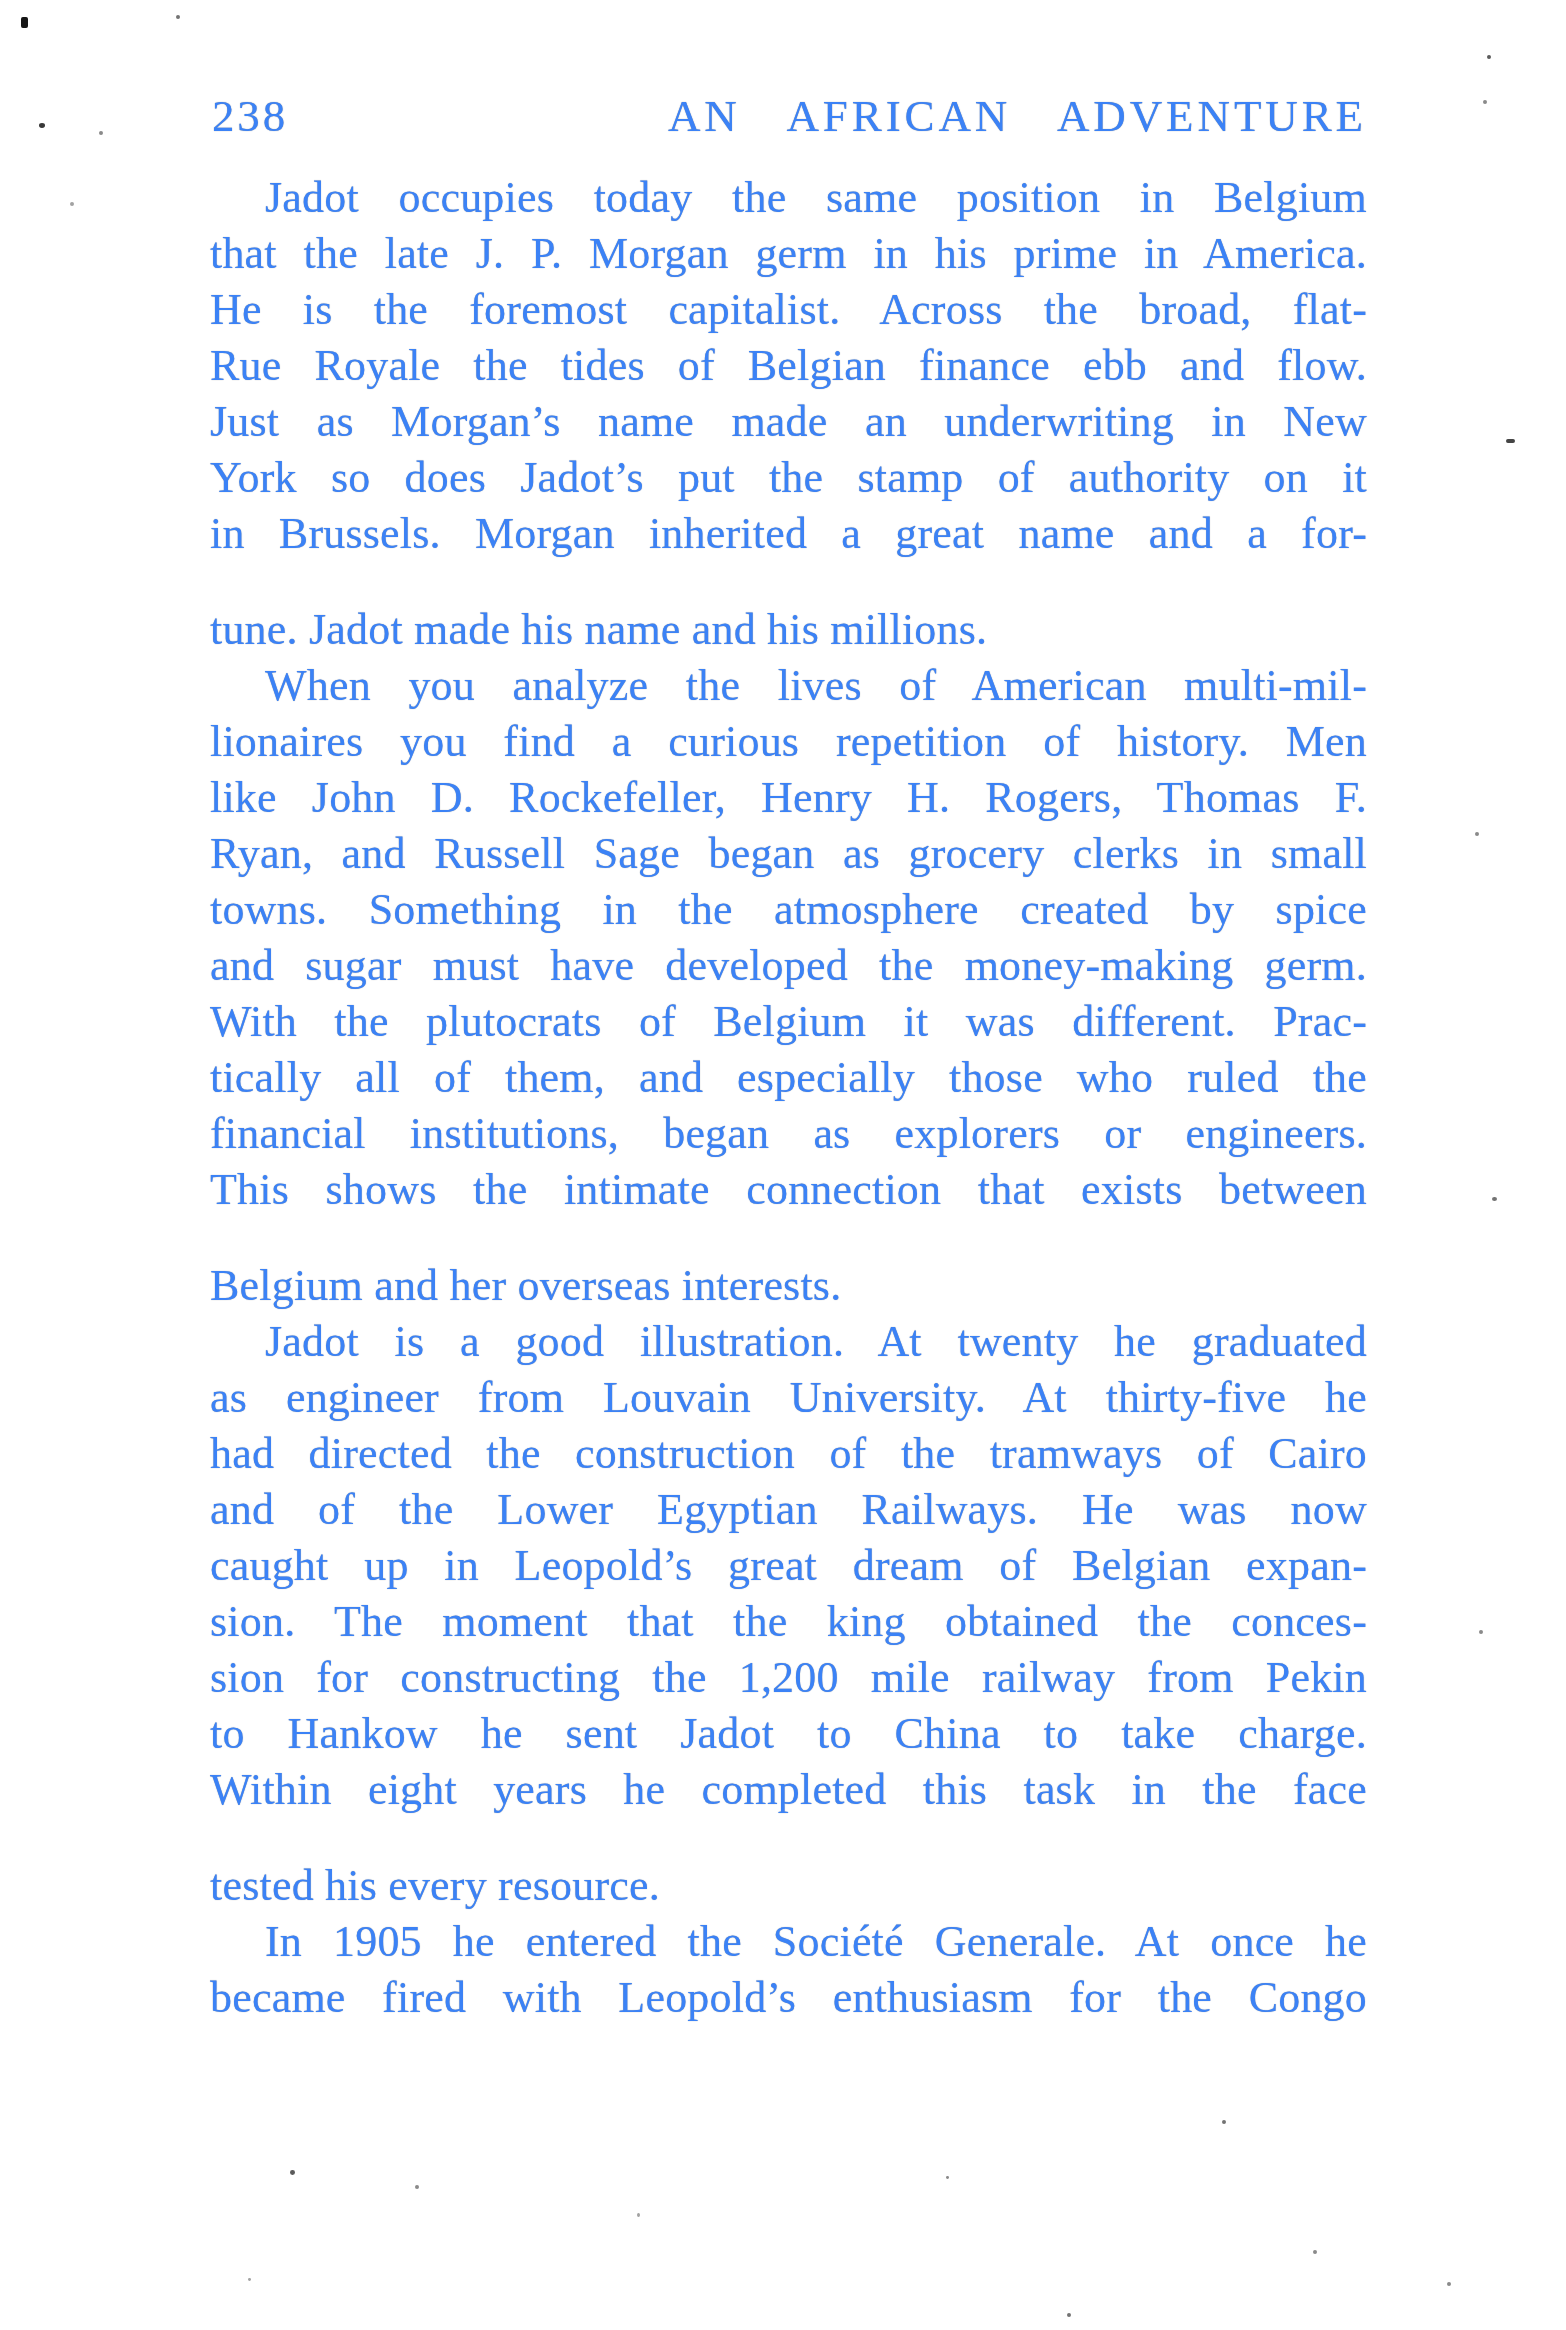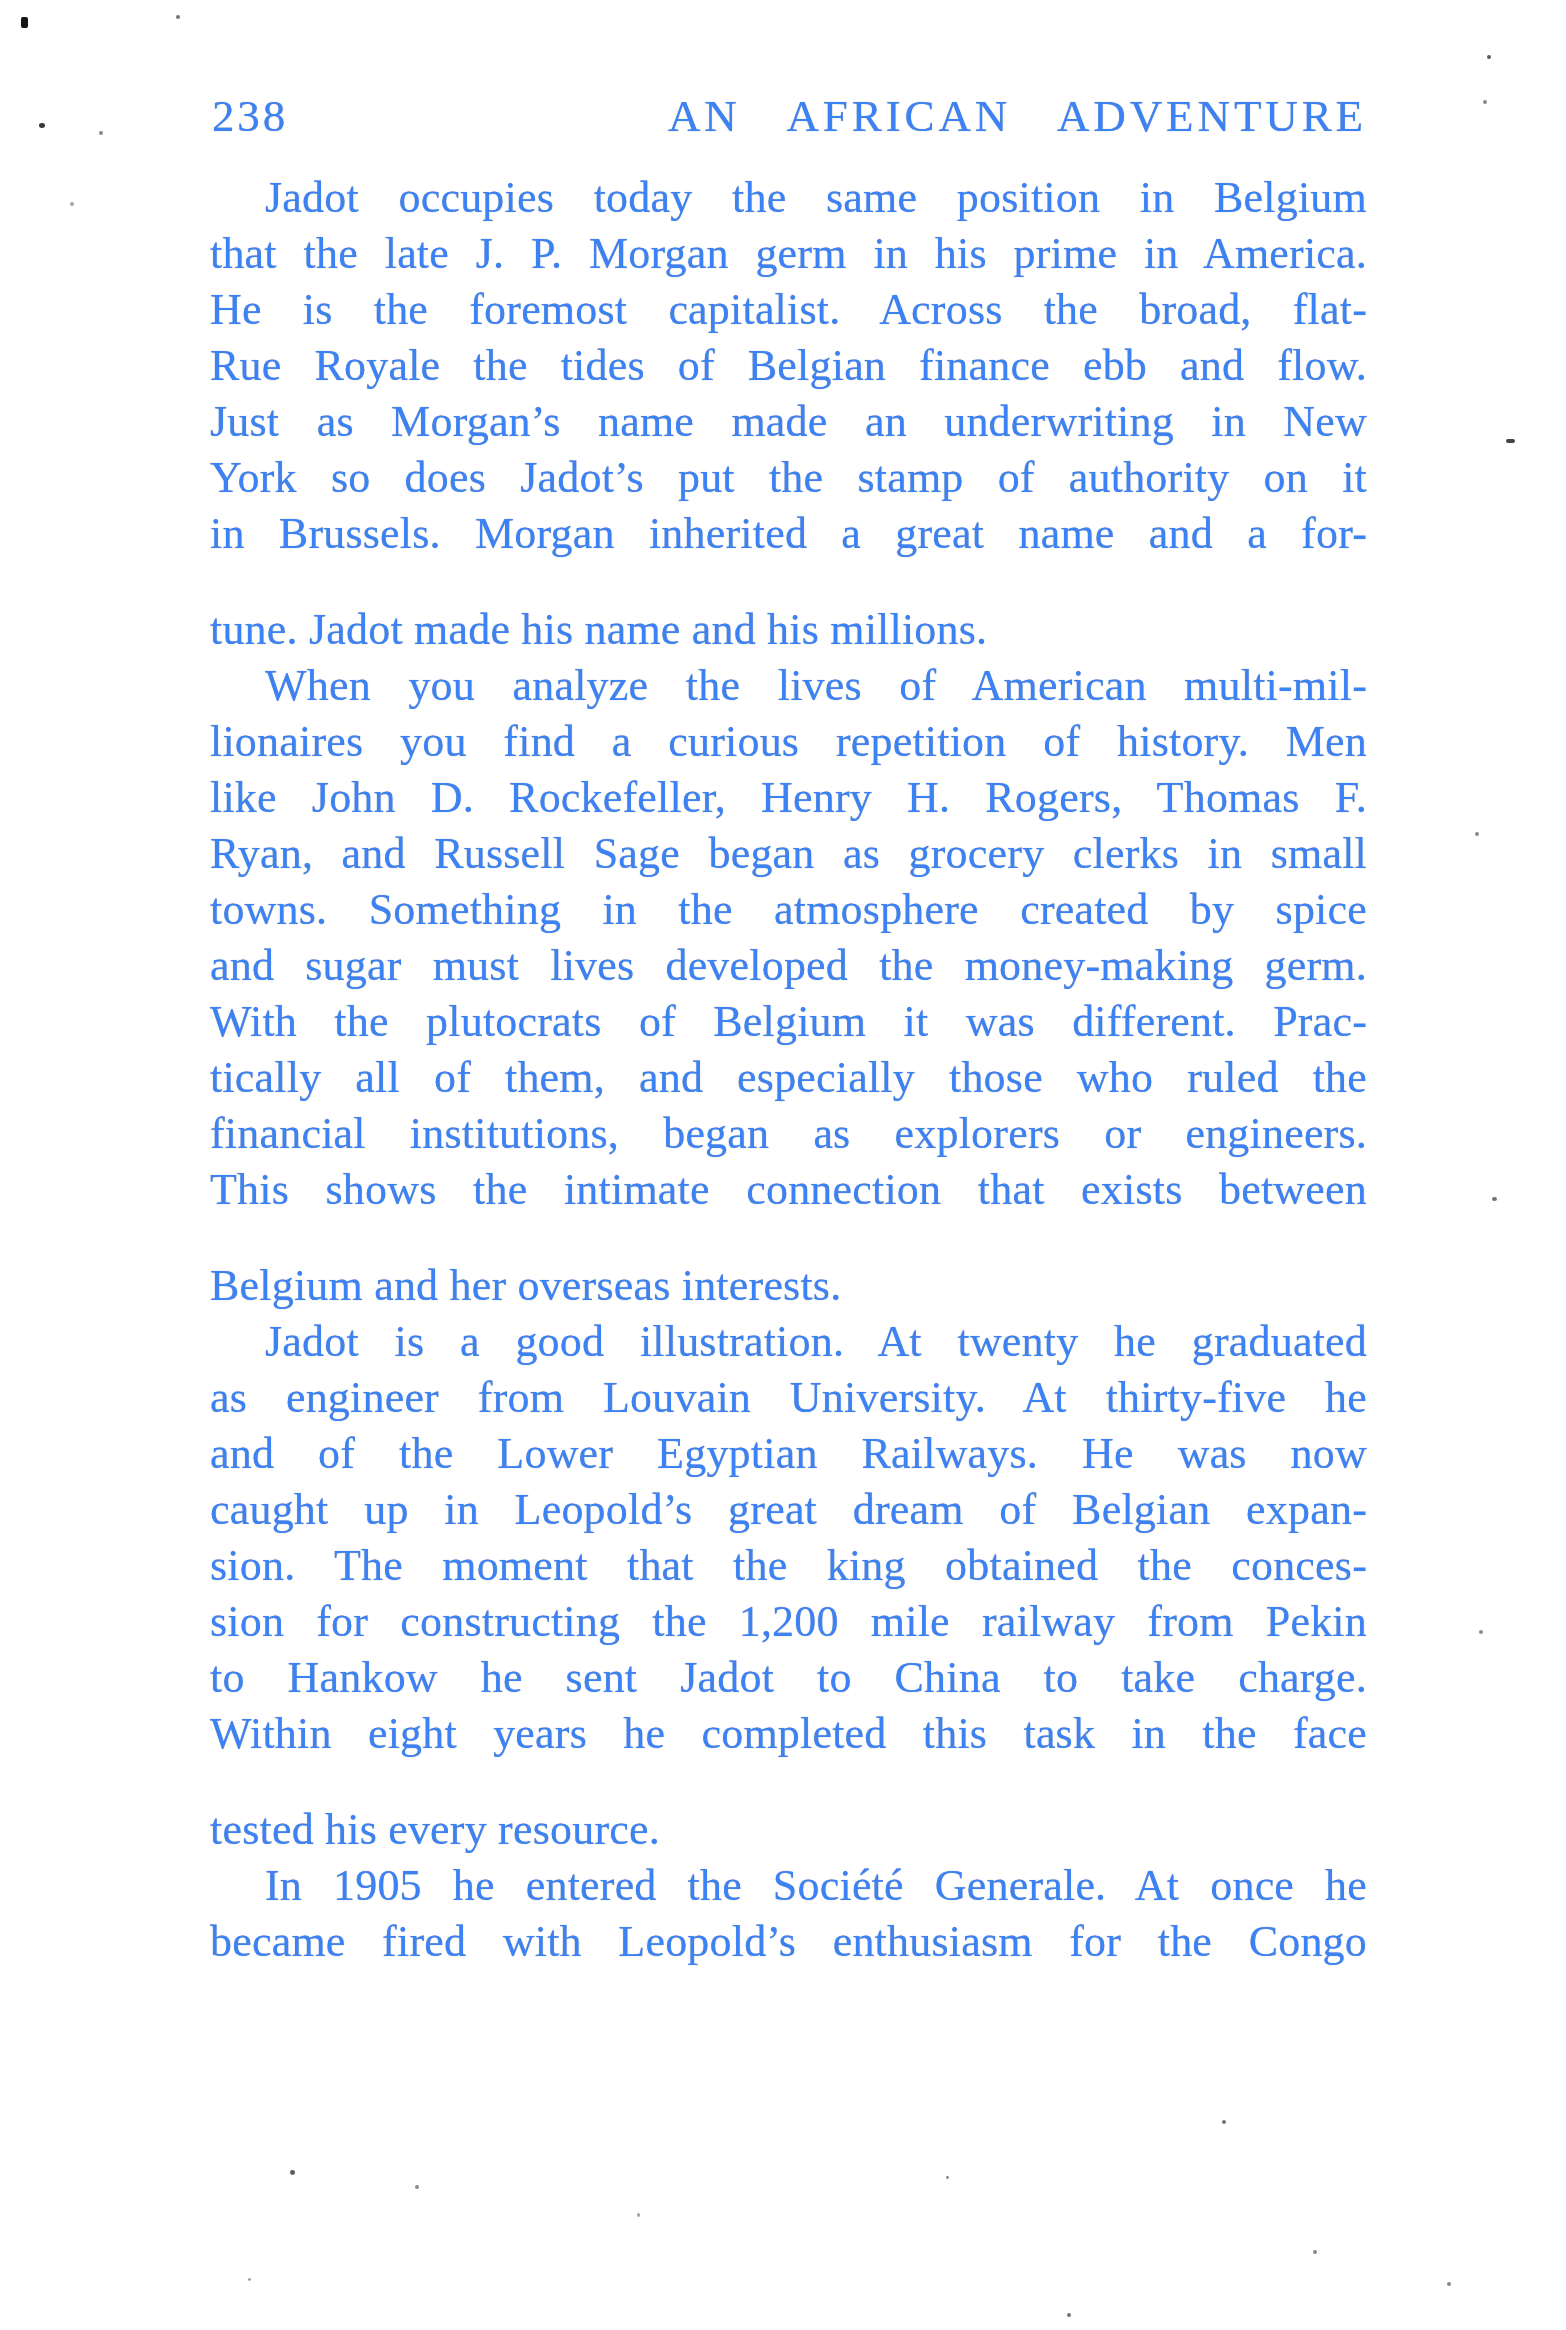--- a/index.html
+++ b/index.html
@@ -84,28 +84,29 @@
       <div class="line">Rue Royale the tides of Belgian finance ebb and flow.</div>
       <div class="line">Just as Morgan’s name made an underwriting in New</div>
       <div class="line">York so does Jadot’s put the stamp of authority on it</div>
       <div class="line">in Brussels. Morgan inherited a great name and a for-</div>
       <div class="line rag">tune. Jadot made his name and his millions.</div>
       <div class="line indent">When you analyze the lives of American multi-mil-</div>
       <div class="line">lionaires you find a curious repetition of history. Men</div>
       <div class="line">like John D. Rockefeller, Henry H. Rogers, Thomas F.</div>
       <div class="line">Ryan, and Russell Sage began as grocery clerks in small</div>
       <div class="line">towns. Something in the atmosphere created by spice</div>
-      <div class="line">and sugar must lives developed the money-making germ.</div>
+      <div class="line">and sugar must have developed the money-making germ.</div>
       <div class="line">With the plutocrats of Belgium it was different. Prac-</div>
       <div class="line">tically all of them, and especially those who ruled the</div>
       <div class="line">financial institutions, began as explorers or engineers.</div>
       <div class="line">This shows the intimate connection that exists between</div>
       <div class="line rag">Belgium and her overseas interests.</div>
       <div class="line indent">Jadot is a good illustration. At twenty he graduated</div>
       <div class="line">as engineer from Louvain University. At thirty-five he</div>
+      <div class="line">had directed the construction of the tramways of Cairo</div>
       <div class="line">and of the Lower Egyptian Railways. He was now</div>
       <div class="line">caught up in Leopold’s great dream of Belgian expan-</div>
       <div class="line">sion. The moment that the king obtained the conces-</div>
       <div class="line">sion for constructing the 1,200 mile railway from Pekin</div>
       <div class="line">to Hankow he sent Jadot to China to take charge.</div>
       <div class="line">Within eight years he completed this task in the face</div>
       <div class="line rag">tested his every resource.</div>
       <div class="line indent">In 1905 he entered the Société Generale. At once he</div>
       <div class="line">became fired with Leopold’s enthusiasm for the Congo</div>
     </main>

